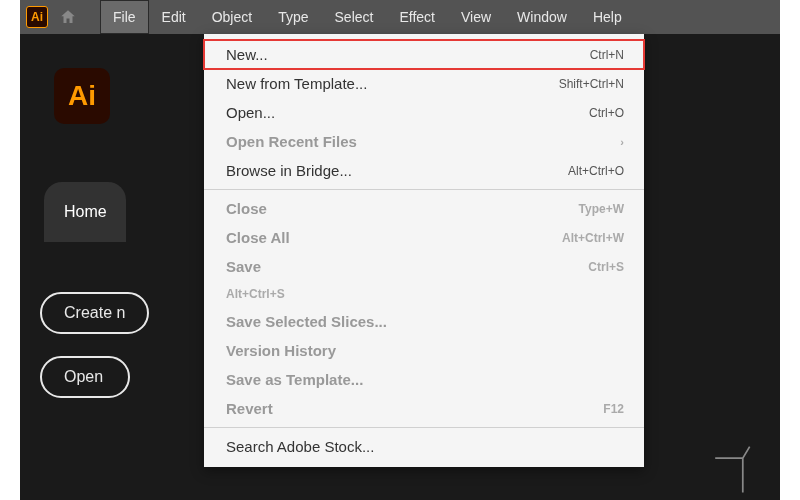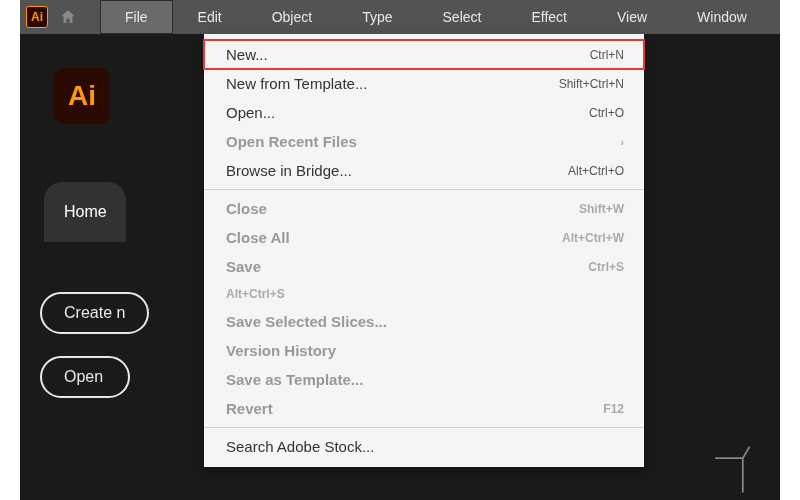--- a/index.html
+++ b/index.html
@@ -47,21 +47,21 @@
       align-self: center;
       margin-right: 20px;
       display: flex;
       align-items: center;
       justify-content: center;
     }
     .home-icon svg { fill: #888; }
     .menu-item {
       color: #e8e8e8;
       font-size: 14px;
-      padding: 0 24px;
+      padding: 0 12px;
       display: flex;
       align-items: center;
       cursor: default;
       border: 1px solid transparent;
     }
     .menu-item.active {
       background: #6a6a6a;
       border: 1px solid #2a2a2a;
     }
     .content {
@@ -180,20 +180,21 @@
     </div>
     <div id="menubar-items" style="display: flex; align-items: stretch;">
         <div class="menu-item active">File</div>
         <div class="menu-item">Edit</div>
         <div class="menu-item">Object</div>
         <div class="menu-item">Type</div>
         <div class="menu-item">Select</div>
         <div class="menu-item">Effect</div>
         <div class="menu-item">View</div>
         <div class="menu-item">Window</div>
+        <div class="menu-item">Help</div>
       </div>
   </div>
 
   <div class="content">
     <div class="ai-logo-large">Ai</div>
     <div class="home-tab">Home</div>
     <div class="btn-group">
       <div class="pill-btn">Create n</div>
       <div class="pill-btn">Open</div>
     </div>
@@ -221,21 +222,21 @@
         <span>Open Recent Files</span>
         <span class="submenu-arrow">›</span>
       </div>
       <div class="dropdown-item">
         <span>Browse in Bridge...</span>
         <span class="shortcut">Alt+Ctrl+O</span>
       </div>
       <div class="divider"></div>
       <div class="dropdown-item disabled">
         <span>Close</span>
-        <span class="shortcut">Shift+W</span>
+        <span class="shortcut">Type+W</span>
       </div>
       <div class="dropdown-item disabled">
         <span>Close All</span>
         <span class="shortcut">Alt+Ctrl+W</span>
       </div>
       <div class="dropdown-item disabled">
         <span>Save</span>
         <span class="shortcut">Ctrl+S</span>
       </div>
       <div class="dropdown-item disabled">

